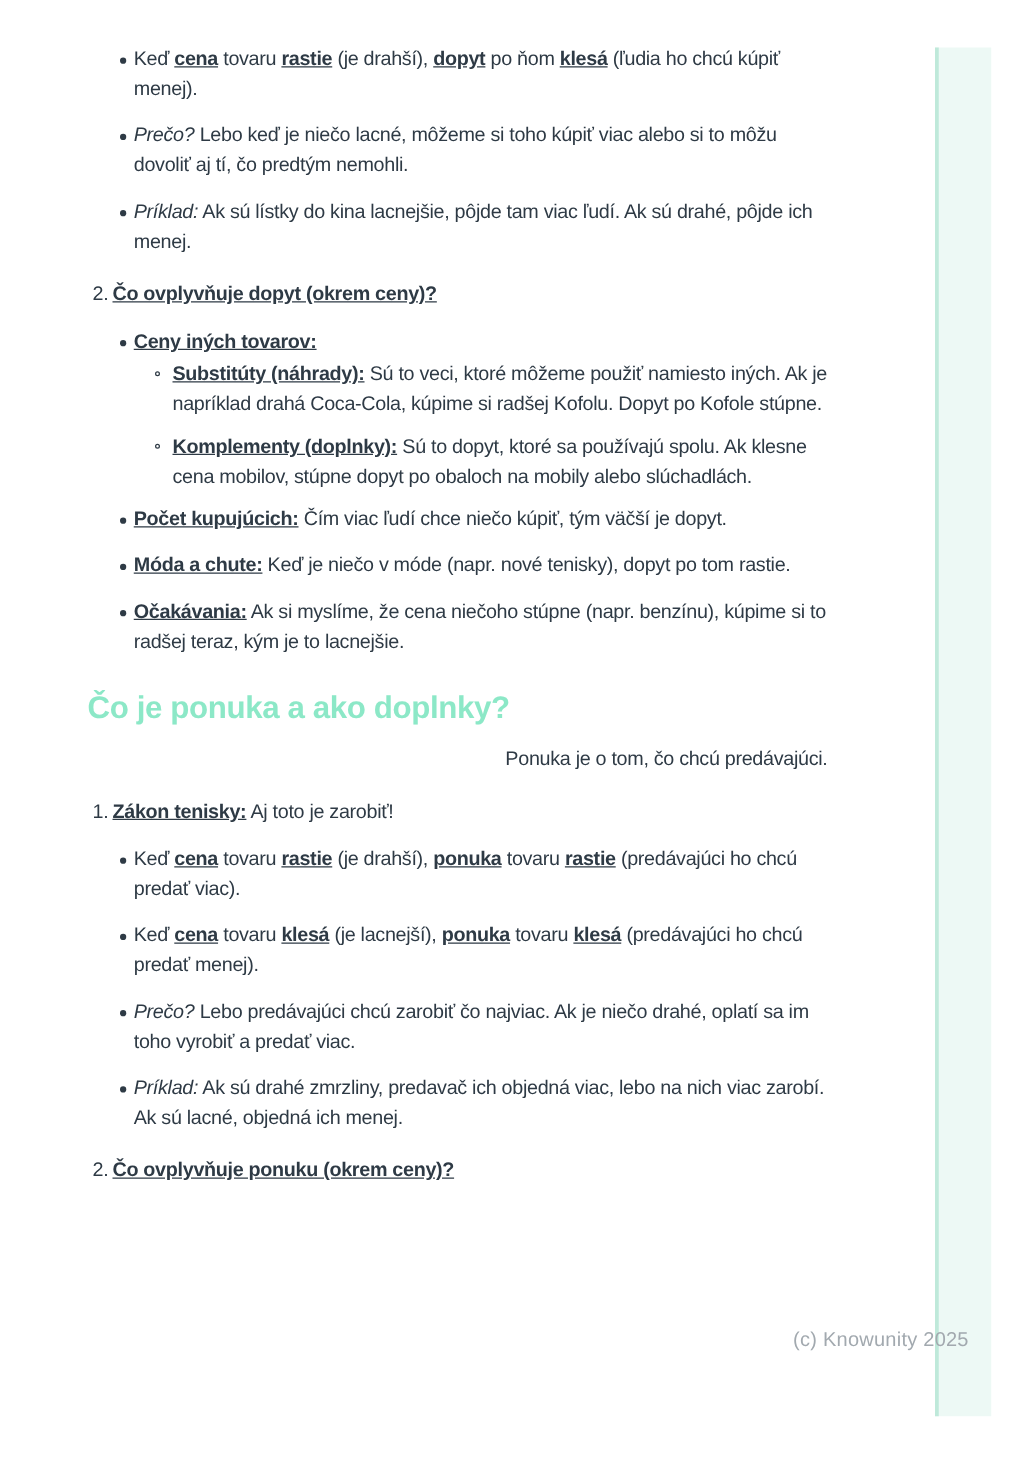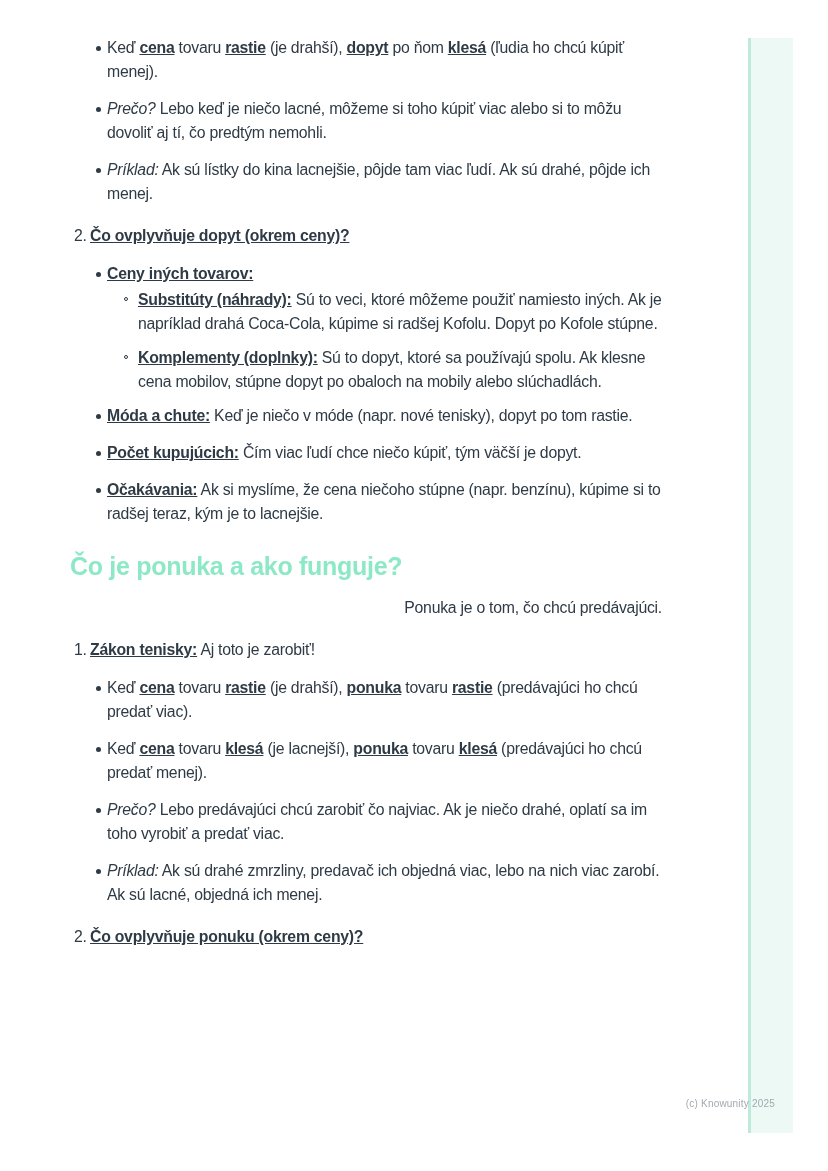--- a/index.html
+++ b/index.html
@@ -61,22 +61,22 @@
     margin:24px 0 14px 0;
     font-size:25px;
     line-height:32px;
     font-weight:700;
     letter-spacing:-0.3px;
     color:var(--heading-accent);
   }
   .para{margin:0 0 18px 0;text-align:right;}
   .footer{
     position:absolute;
-    top:1098px;right:53px;
-    font-size:10px;
+    top:1064px;right:53px;
+    font-size:16px;
     letter-spacing:0.2px;
     color:var(--footer-text);
     z-index:2;
   }
 </style>
 </head>
 <body>
 
 <div class="accent-bar"></div>
 
@@ -107,34 +107,34 @@
 
   <div class="li l2">
     <span class="circle"></span>
     <span class="txt"><span class="s-b">Substitúty (náhrady):</span><span class="s-n"> Sú to veci, ktoré môžeme použiť namiesto iných. Ak je napríklad drahá Coca-Cola, kúpime si radšej Kofolu. Dopyt po Kofole stúpne.</span></span>
   </div>
   <div class="li l2">
     <span class="circle"></span>
     <span class="txt"><span class="s-b">Komplementy (doplnky):</span><span class="s-n"> Sú to dopyt, ktoré sa používajú spolu. Ak klesne cena mobilov, stúpne dopyt po obaloch na mobily alebo slúchadlách.</span></span>
   </div>
 
+  <div class="li l1">
+    <span class="dot"></span>
+    <span class="txt"><span class="s-b">Počet kupujúcich:</span><span class="s-n"> Čím viac ľudí chce niečo kúpiť, tým väčší je dopyt.</span></span>
+  </div>
   <div class="li l1 gap-top">
     <span class="dot"></span>
     <span class="txt"><span class="s-b">Móda a chute:</span><span class="s-n"> Keď je niečo v móde (napr. nové tenisky), dopyt po tom rastie.</span></span>
   </div>
   <div class="li l1">
     <span class="dot"></span>
-    <span class="txt"><span class="s-b">Počet kupujúcich:</span><span class="s-n"> Čím viac ľudí chce niečo kúpiť, tým väčší je dopyt.</span></span>
-  </div>
-  <div class="li l1">
-    <span class="dot"></span>
     <span class="txt"><span class="s-b">Očakávania:</span><span class="s-n"> Ak si myslíme, že cena niečoho stúpne (napr. benzínu), kúpime si to radšej teraz, kým je to lacnejšie.</span></span>
   </div>
 
-  <h2 class="section-heading">Čo je ponuka a ako funguje?</h2>
+  <h2 class="section-heading">Čo je ponuka a ako doplnky?</h2>
 
   <p class="para">Ponuka je o tom, čo chcú predávajúci.</p>
 
   <div class="li num">
     <span class="number">1.</span>
     <span class="txt"><span class="s-b">Zákon tenisky:</span><span class="s-n"> Aj toto je zarobiť!</span></span>
   </div>
 
   <div class="li l1">
     <span class="dot"></span>

